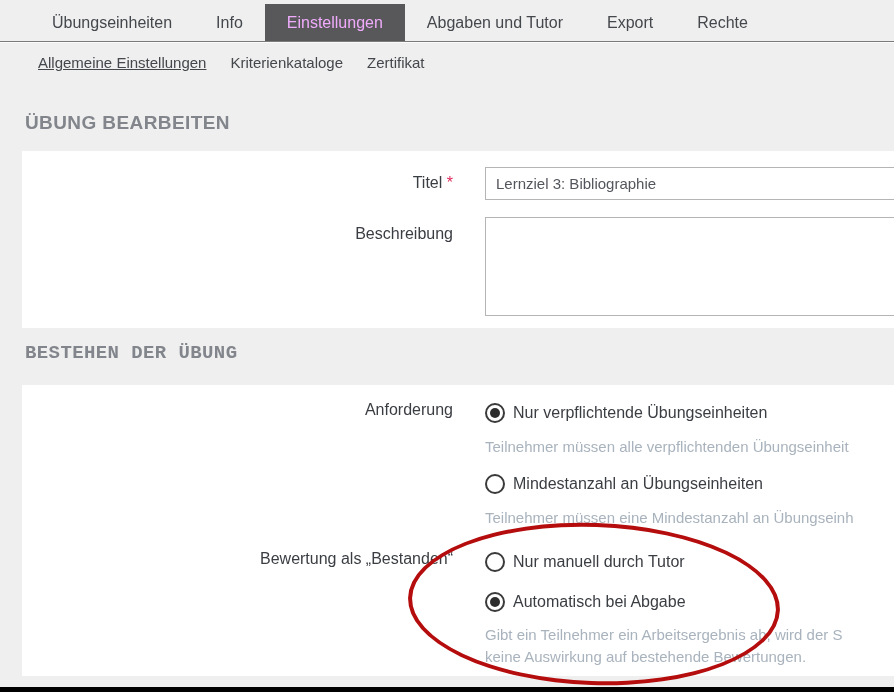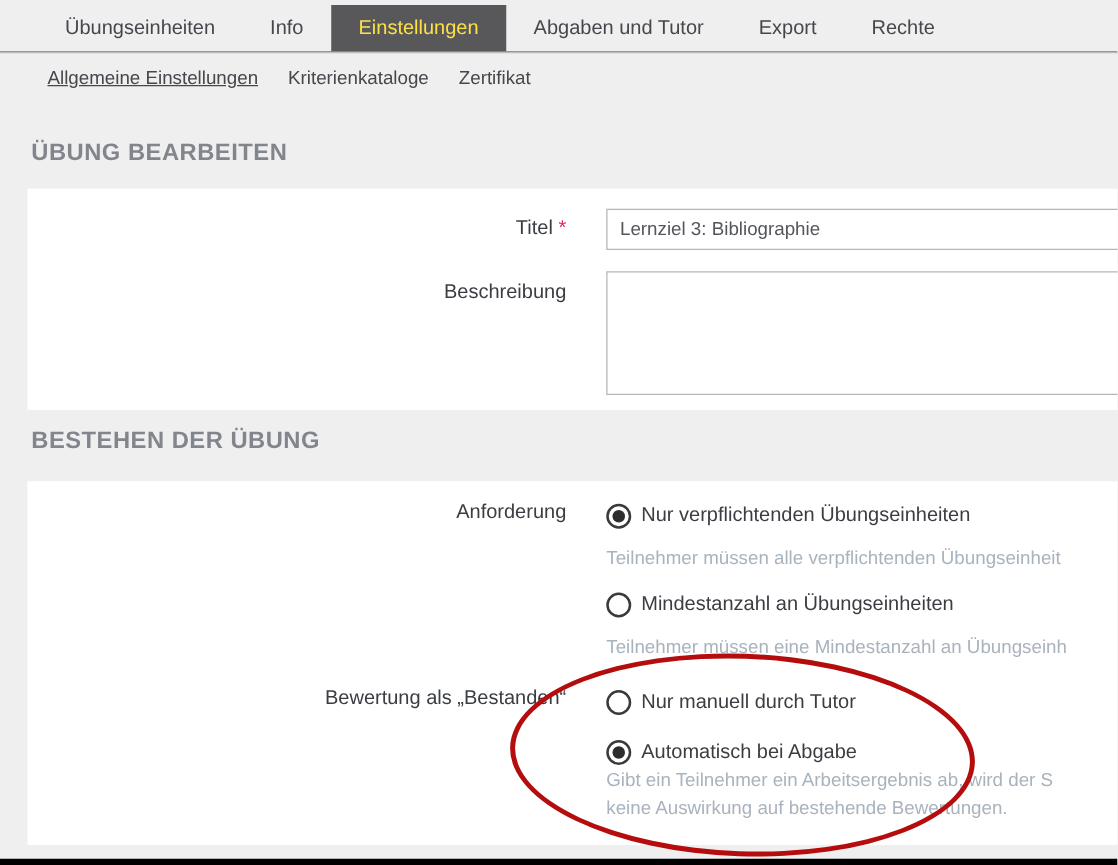--- a/index.html
+++ b/index.html
@@ -8,30 +8,30 @@
     position:relative;
     width:894px; height:692px;
     overflow:hidden;
     background:#efefef;
     font-family:"Liberation Sans","DejaVu Sans",sans-serif;
     color:#3a3d42;
   }
   
   .tabbar { position:absolute; top:4px; left:0; right:0; display:flex; padding-left:30px; height:37px; z-index:2; }
   .tab { line-height:37px; padding:0 22px; font-size:16px; color:#44474c; cursor:pointer; white-space:nowrap; }
-  .tab.active { background:#58585a; color:#fde047; }
+  .tab.active { background:#58585a; color:#f0abfc; }
   .tabrule { position:absolute; top:41px; left:0; width:894px; height:2px; background:#7b7b7b; border-bottom:1px solid #fbfbfb; }
   
   .subtabs { position:absolute; top:54px; left:38px; display:flex; gap:24px; font-size:15px; }
   .subtab { color:#44474c; cursor:pointer; white-space:nowrap;text-align:right; }
   .subtab.active { text-decoration:underline; }
   
   .section-title { position:absolute; left:25px; font-size:19px; color:#82868c; letter-spacing:.4px; white-space:nowrap; }
   #sec1-title { top:112px; }
-  #sec2-title { top:342px; }
+  #sec2-title { top:342px;font-family:Liberation Mono, monospace; }
   
   .panel { position:absolute; left:22px; width:880px; background:#ffffff; }
   #panel1 { top:151px; height:177px; }
   #panel2 { top:385px; height:291px; }
   
   .frow { position:absolute; left:0; display:flex; align-items:flex-start; }
   .flabel { width:431px; text-align:right; font-size:16px; color:#3a3d42; flex:none; white-space:nowrap; }
   .fcontrol { margin-left:32px; flex:none; }
   #row-titel { top:16px; }
   #row-titel .flabel { padding-top:7px; }
@@ -51,21 +51,21 @@
   
   #row-anforderung { top:16px; }
   #row-bewertung { top:165px; }
   .option { display:flex; align-items:center; gap:8px; height:24px; font-size:16px; color:#3a3d42; cursor:pointer; white-space:nowrap; }
   .radio { width:20px; height:20px; border:2.5px solid #3a3a3a; border-radius:50%; flex:none; position:relative; background:#fff; }
   .radio.checked::after { content:""; position:absolute; left:3px; top:3px; right:3px; bottom:3px; background:#2d2d2d; border-radius:50%; }
   .help { font-size:15px; color:#a9b3bd; white-space:nowrap; line-height:22px; }
   .opt-help-1 { margin:11px 0 14px 0; }
   .opt-help-2 { margin-top:11px; }
   .opt-gap { margin-top:16px; }
-  .help-block { }
+  .help-block { margin-top:10px; }
   
   .annotation-ellipse {
     position:absolute; left:408px; top:523px; width:372px; height:162px;
     border:4px solid #b50d0d; border-radius:50%;
     transform:rotate(2deg); z-index:5; pointer-events:none;
   }
   
   .bottom-bar { position:absolute; left:0; bottom:0; width:894px; height:5px; background:#000; z-index:6; }
 </style>
 </head>
@@ -109,21 +109,21 @@
 
 <h2 class="section-title" id="sec2-title">BESTEHEN DER ÜBUNG</h2>
 
 <section class="panel" id="panel2">
 
   <div class="frow" id="row-anforderung">
     <div class="flabel">Anforderung</div>
     <div class="fcontrol">
       <div class="option">
         <span class="radio checked"></span>
-        <span>Nur verpflichtenden Übungseinheiten</span>
+        <span>Nur verpflichtende Übungseinheiten</span>
       </div>
       <div class="help opt-help-1">Teilnehmer müssen alle verpflichtenden Übungseinheit</div>
       <div class="option">
         <span class="radio"></span>
         <span>Mindestanzahl an Übungseinheiten</span>
       </div>
       <div class="help opt-help-2">Teilnehmer müssen eine Mindestanzahl an Übungseinh</div>
     </div>
   </div>
 

